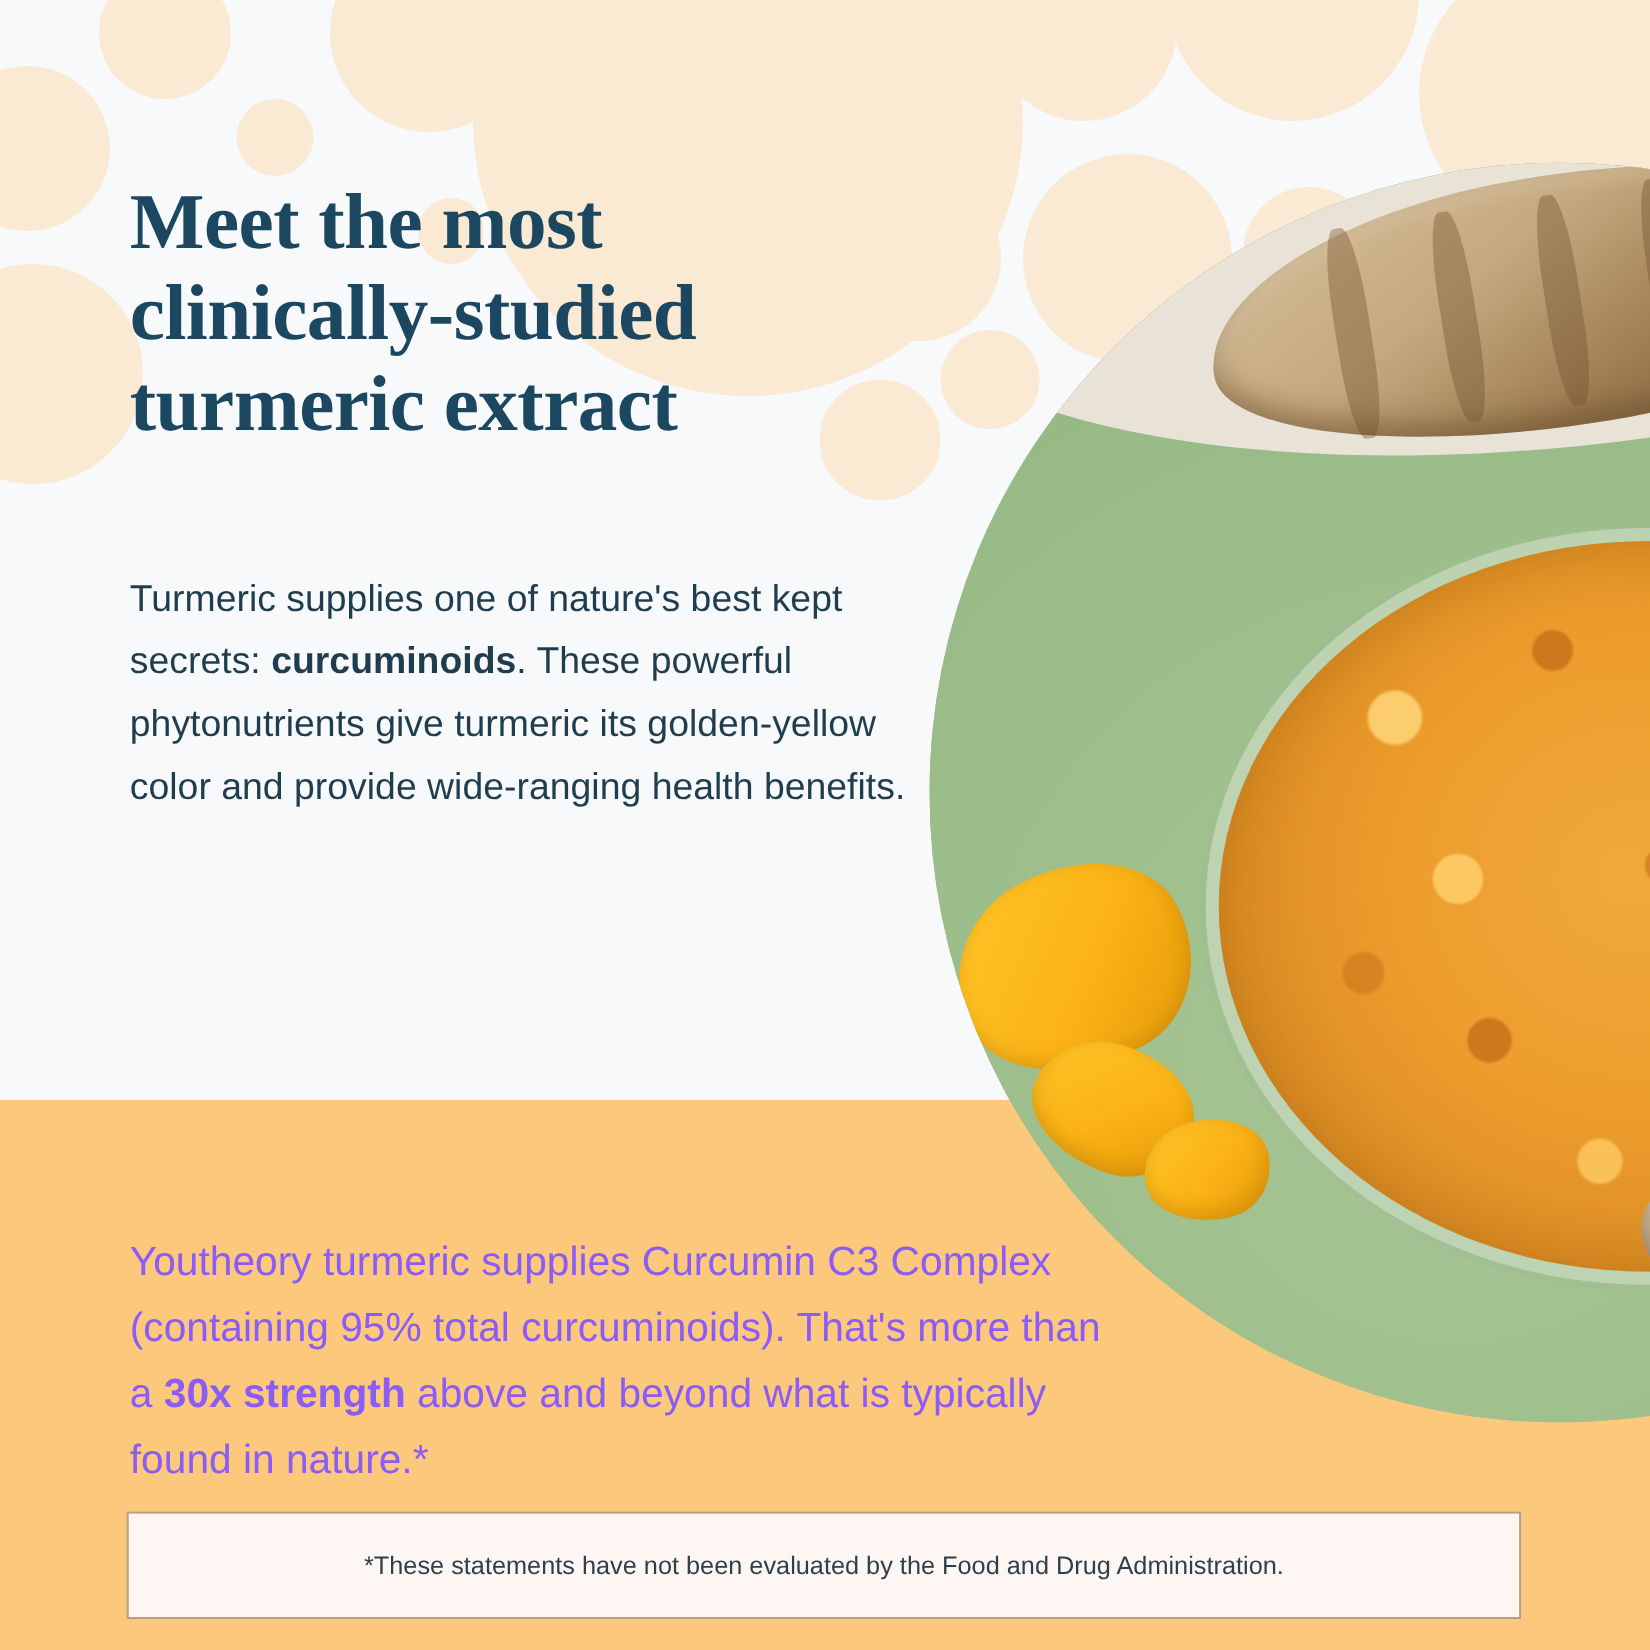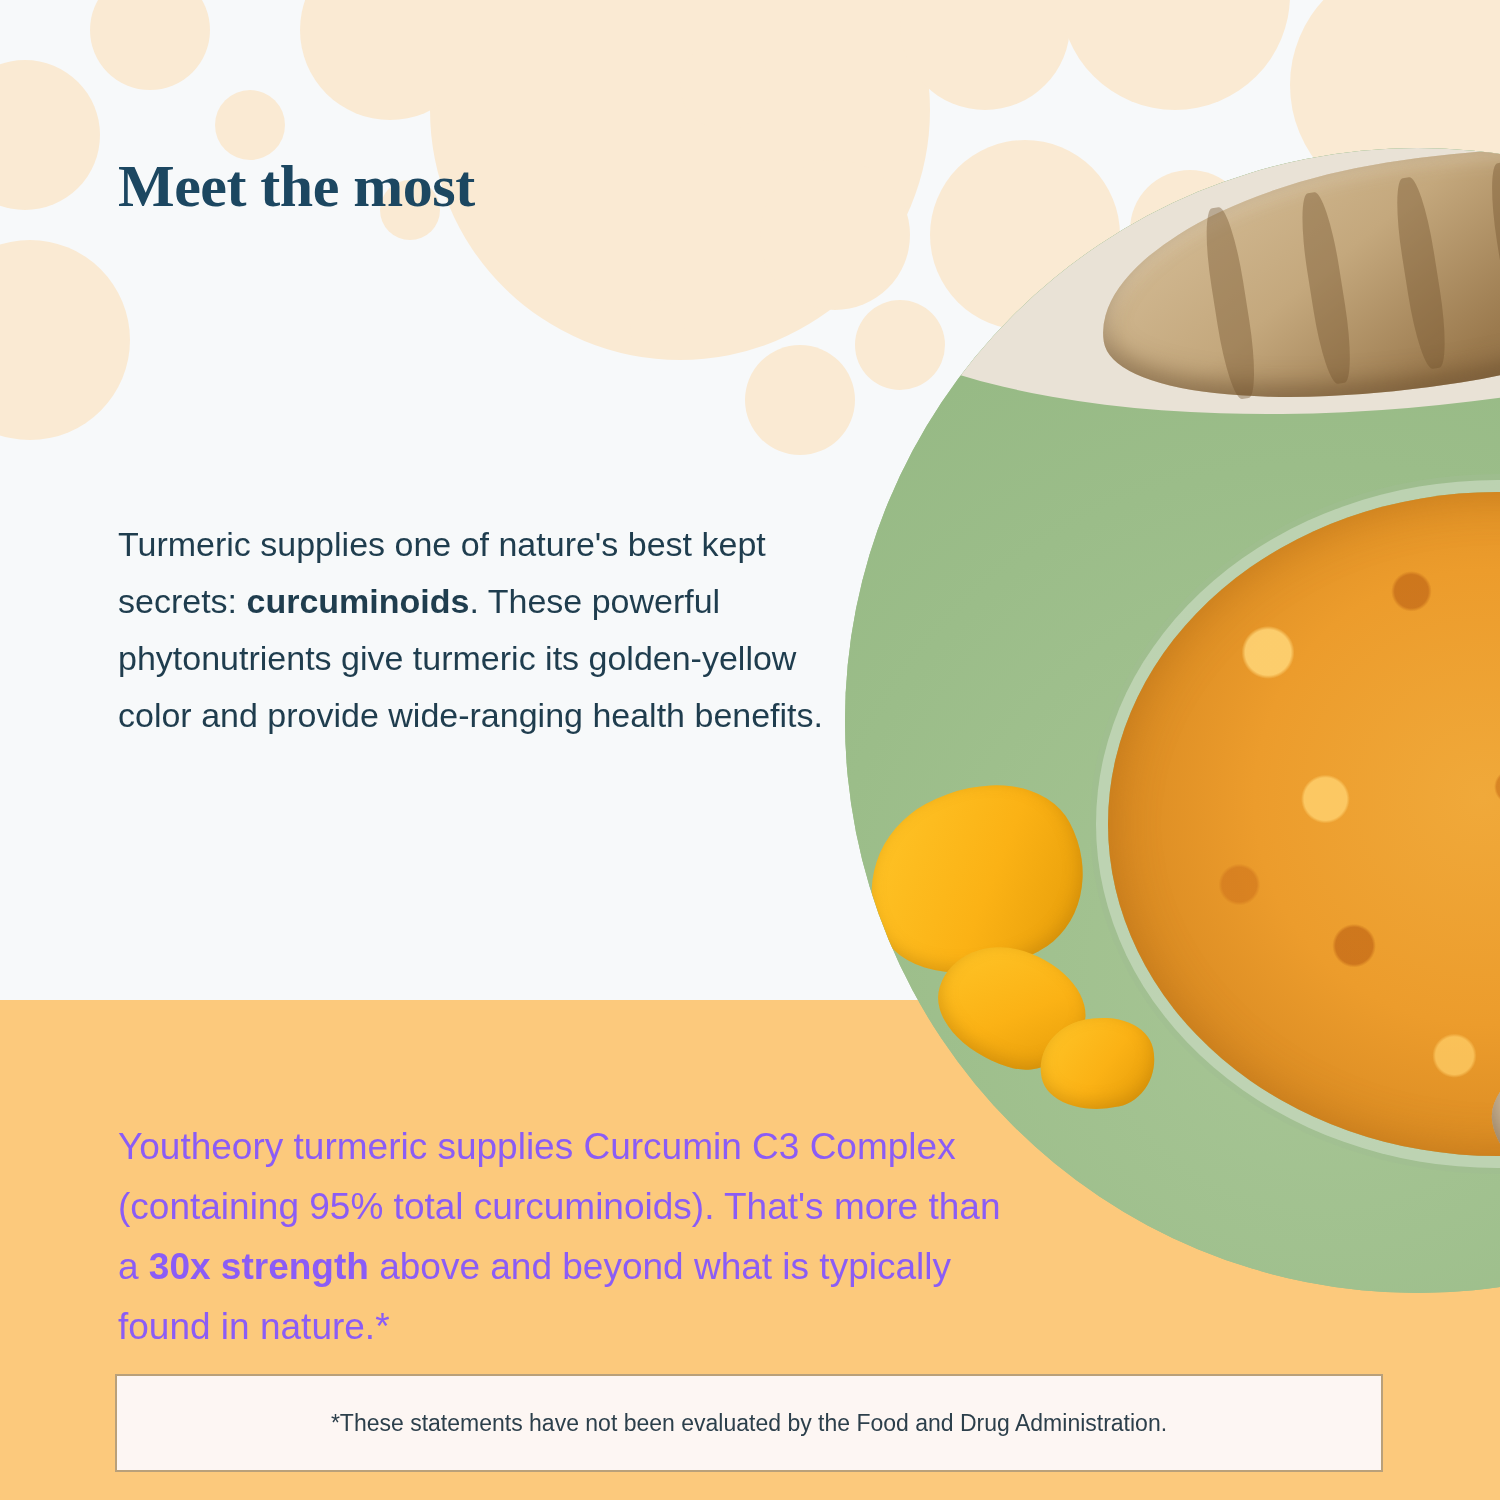--- a/index.html
+++ b/index.html
@@ -123,21 +123,21 @@
   .cut.c1 { left: 2%;  top: 56%; width: 19%; height: 16%; transform: rotate(-28deg); }
   .cut.c2 { left: 8%;  top: 70%; width: 13%; height: 10%; transform: rotate(18deg); }
   .cut.c3 { left: 17%; top: 76%; width: 10%; height: 8%;  transform: rotate(-12deg); }
 
   
   .headline {
     position: absolute;
     left: 118px; top: 112px;
     width: 800px;
     font-family: "Liberation Serif", "DejaVu Serif", serif;
-    font-size: 60px;
+    font-size: 72px;
     line-height: 1.15;
     color: #1C4761;
     letter-spacing: -0.5px;
   }
   .body-copy {
     position: absolute;
     left: 118px; top: 482px;
     width: 720px;
     font-size: 34px;
     line-height: 1.68;
@@ -233,21 +233,22 @@
       <div class="cut c2"></div>
       <div class="cut c3"></div>
 
       <div class="root r3"></div>
 
     </div>
   </div>
 
   <h1 class="headline">
     <span>Meet the most</span><br>
-    <br>
+    <span>clinically-studied</span><br>
+    <span>turmeric extract</span>
   </h1>
 
   <p class="body-copy"><span>Turmeric supplies one of nature's best kept secrets: </span><b>curcuminoids</b><span>. These powerful phytonutrients give turmeric its golden-yellow color and provide wide-ranging health benefits.</span></p>
 
   <p class="orange-copy"><span>Youtheory turmeric supplies Curcumin C3 Complex (containing 95% total curcuminoids). That's more than a </span><b>30x strength</b><span> above and beyond what is typically found in nature.*</span></p>
 
   <div class="disclaimer">
     <div>*These statements have not been evaluated by the Food and Drug Administration.</div>
   </div>
 

